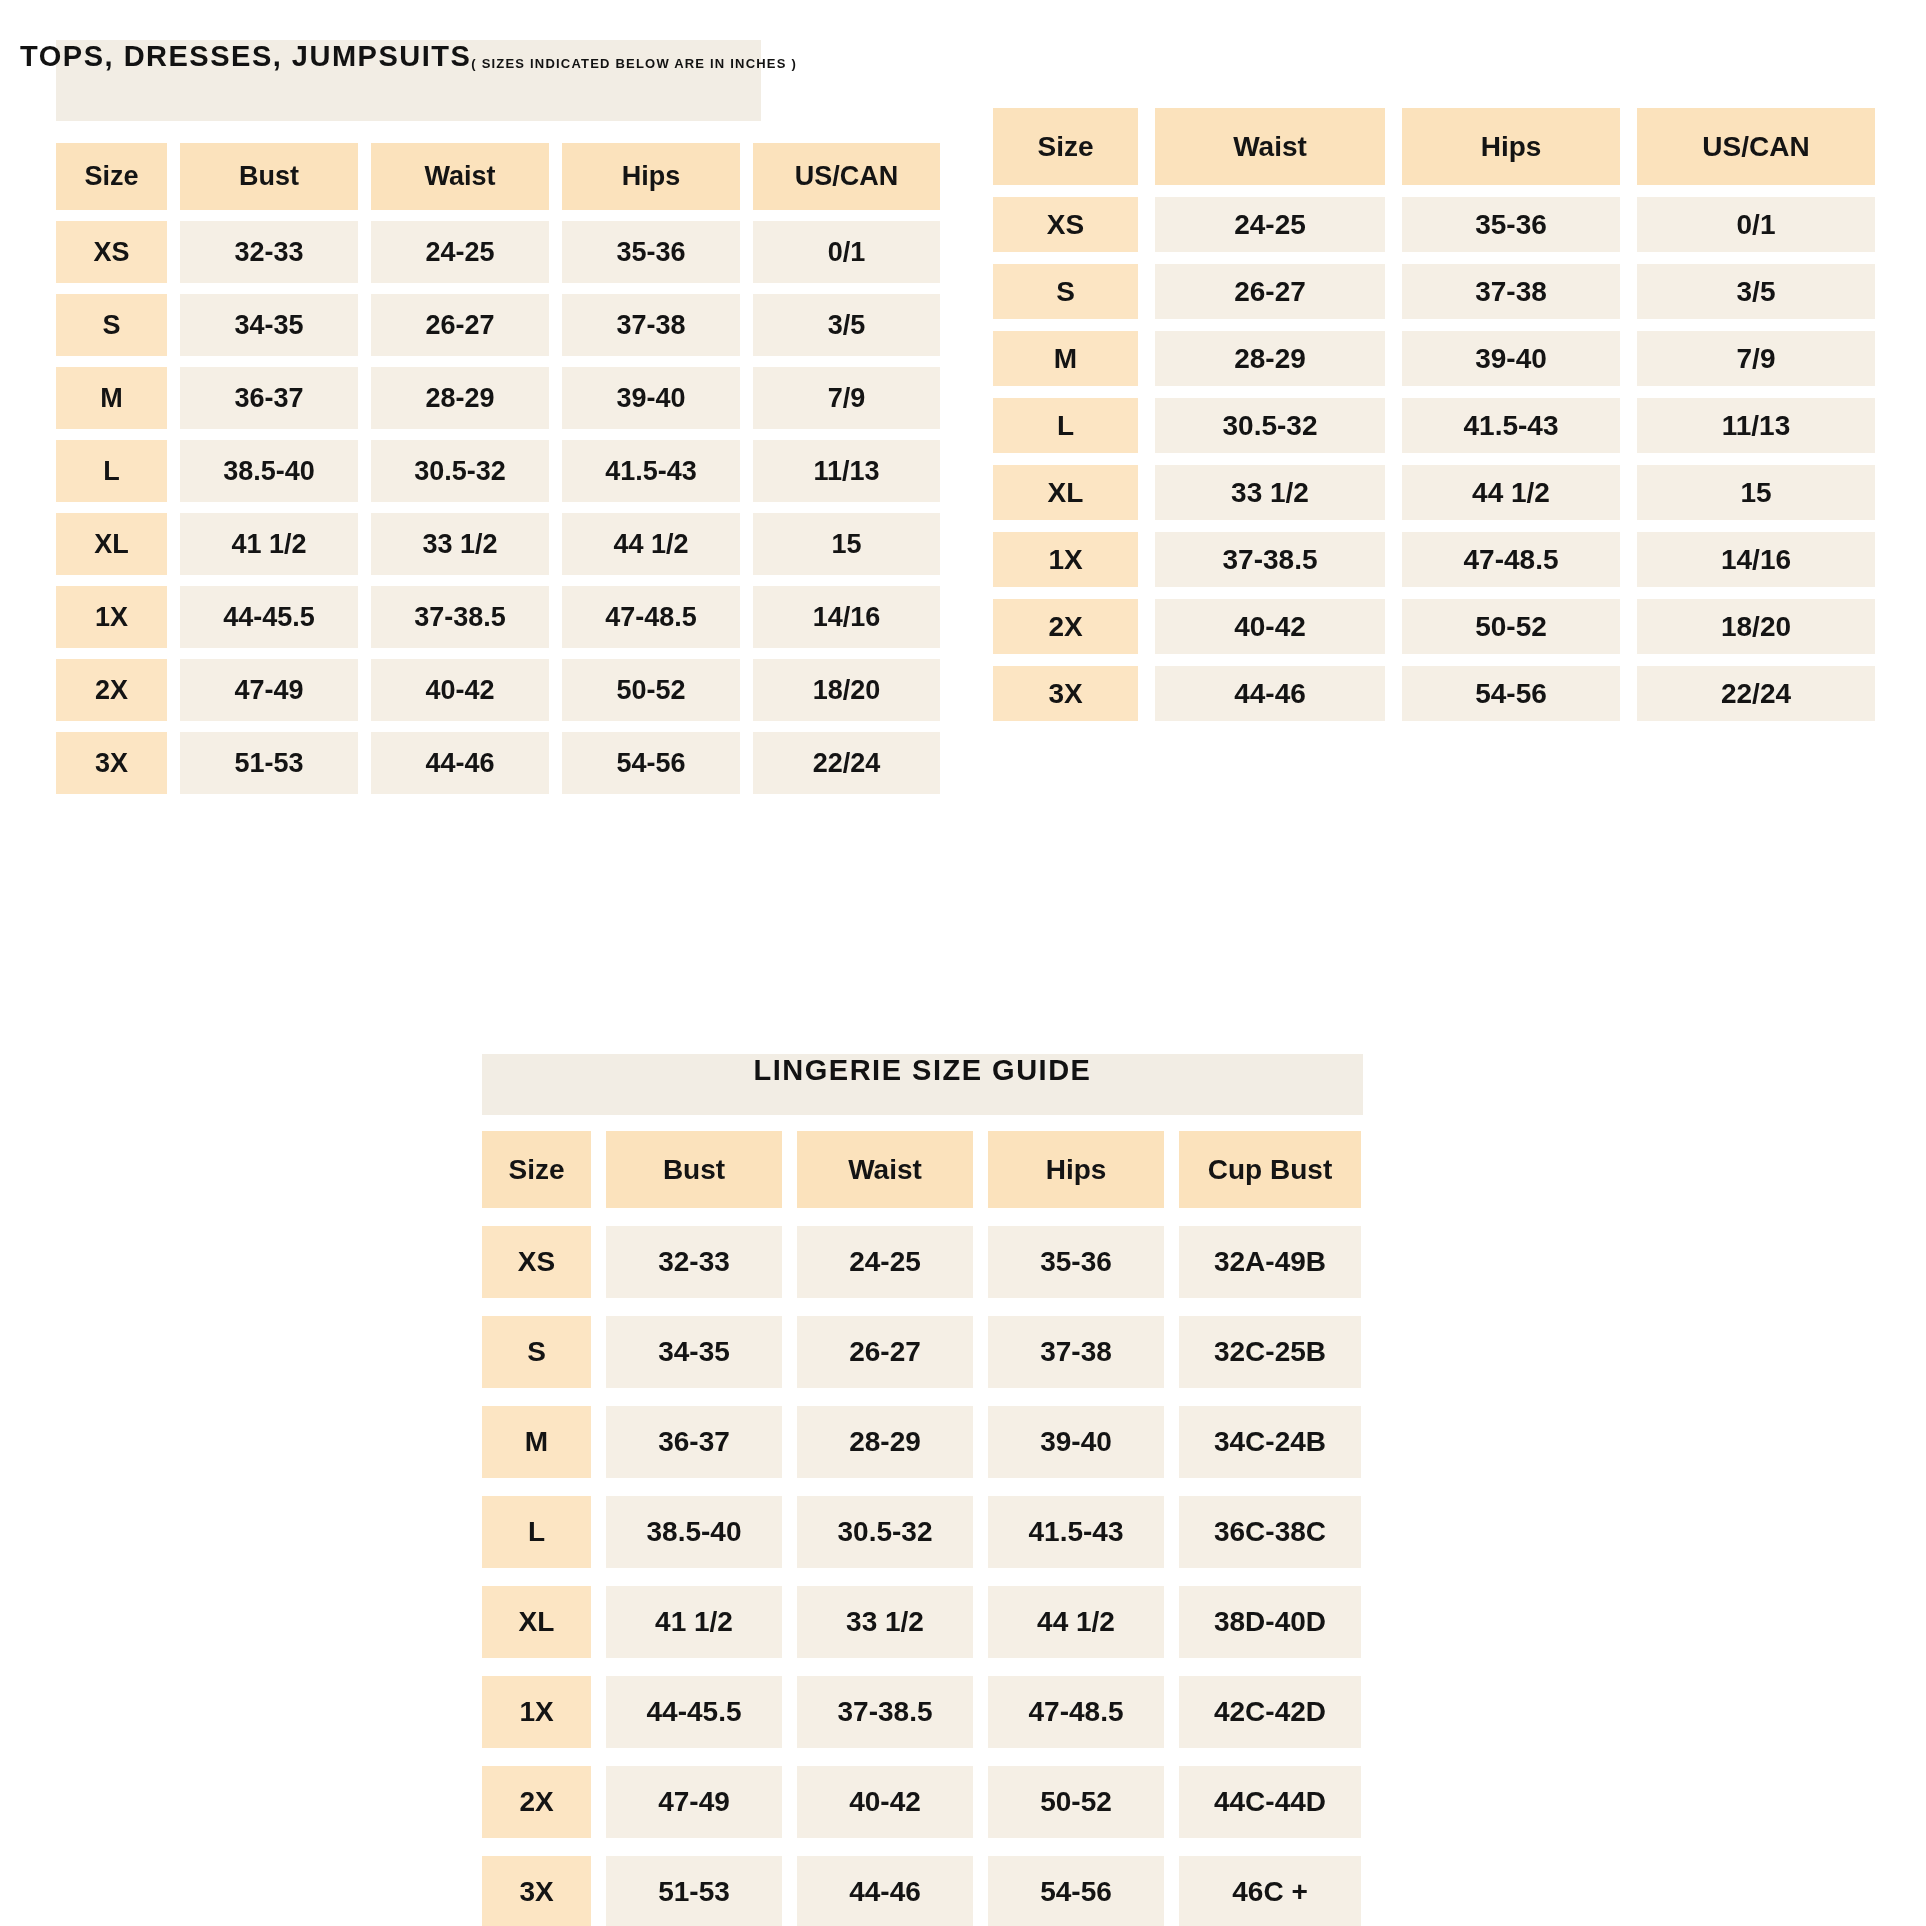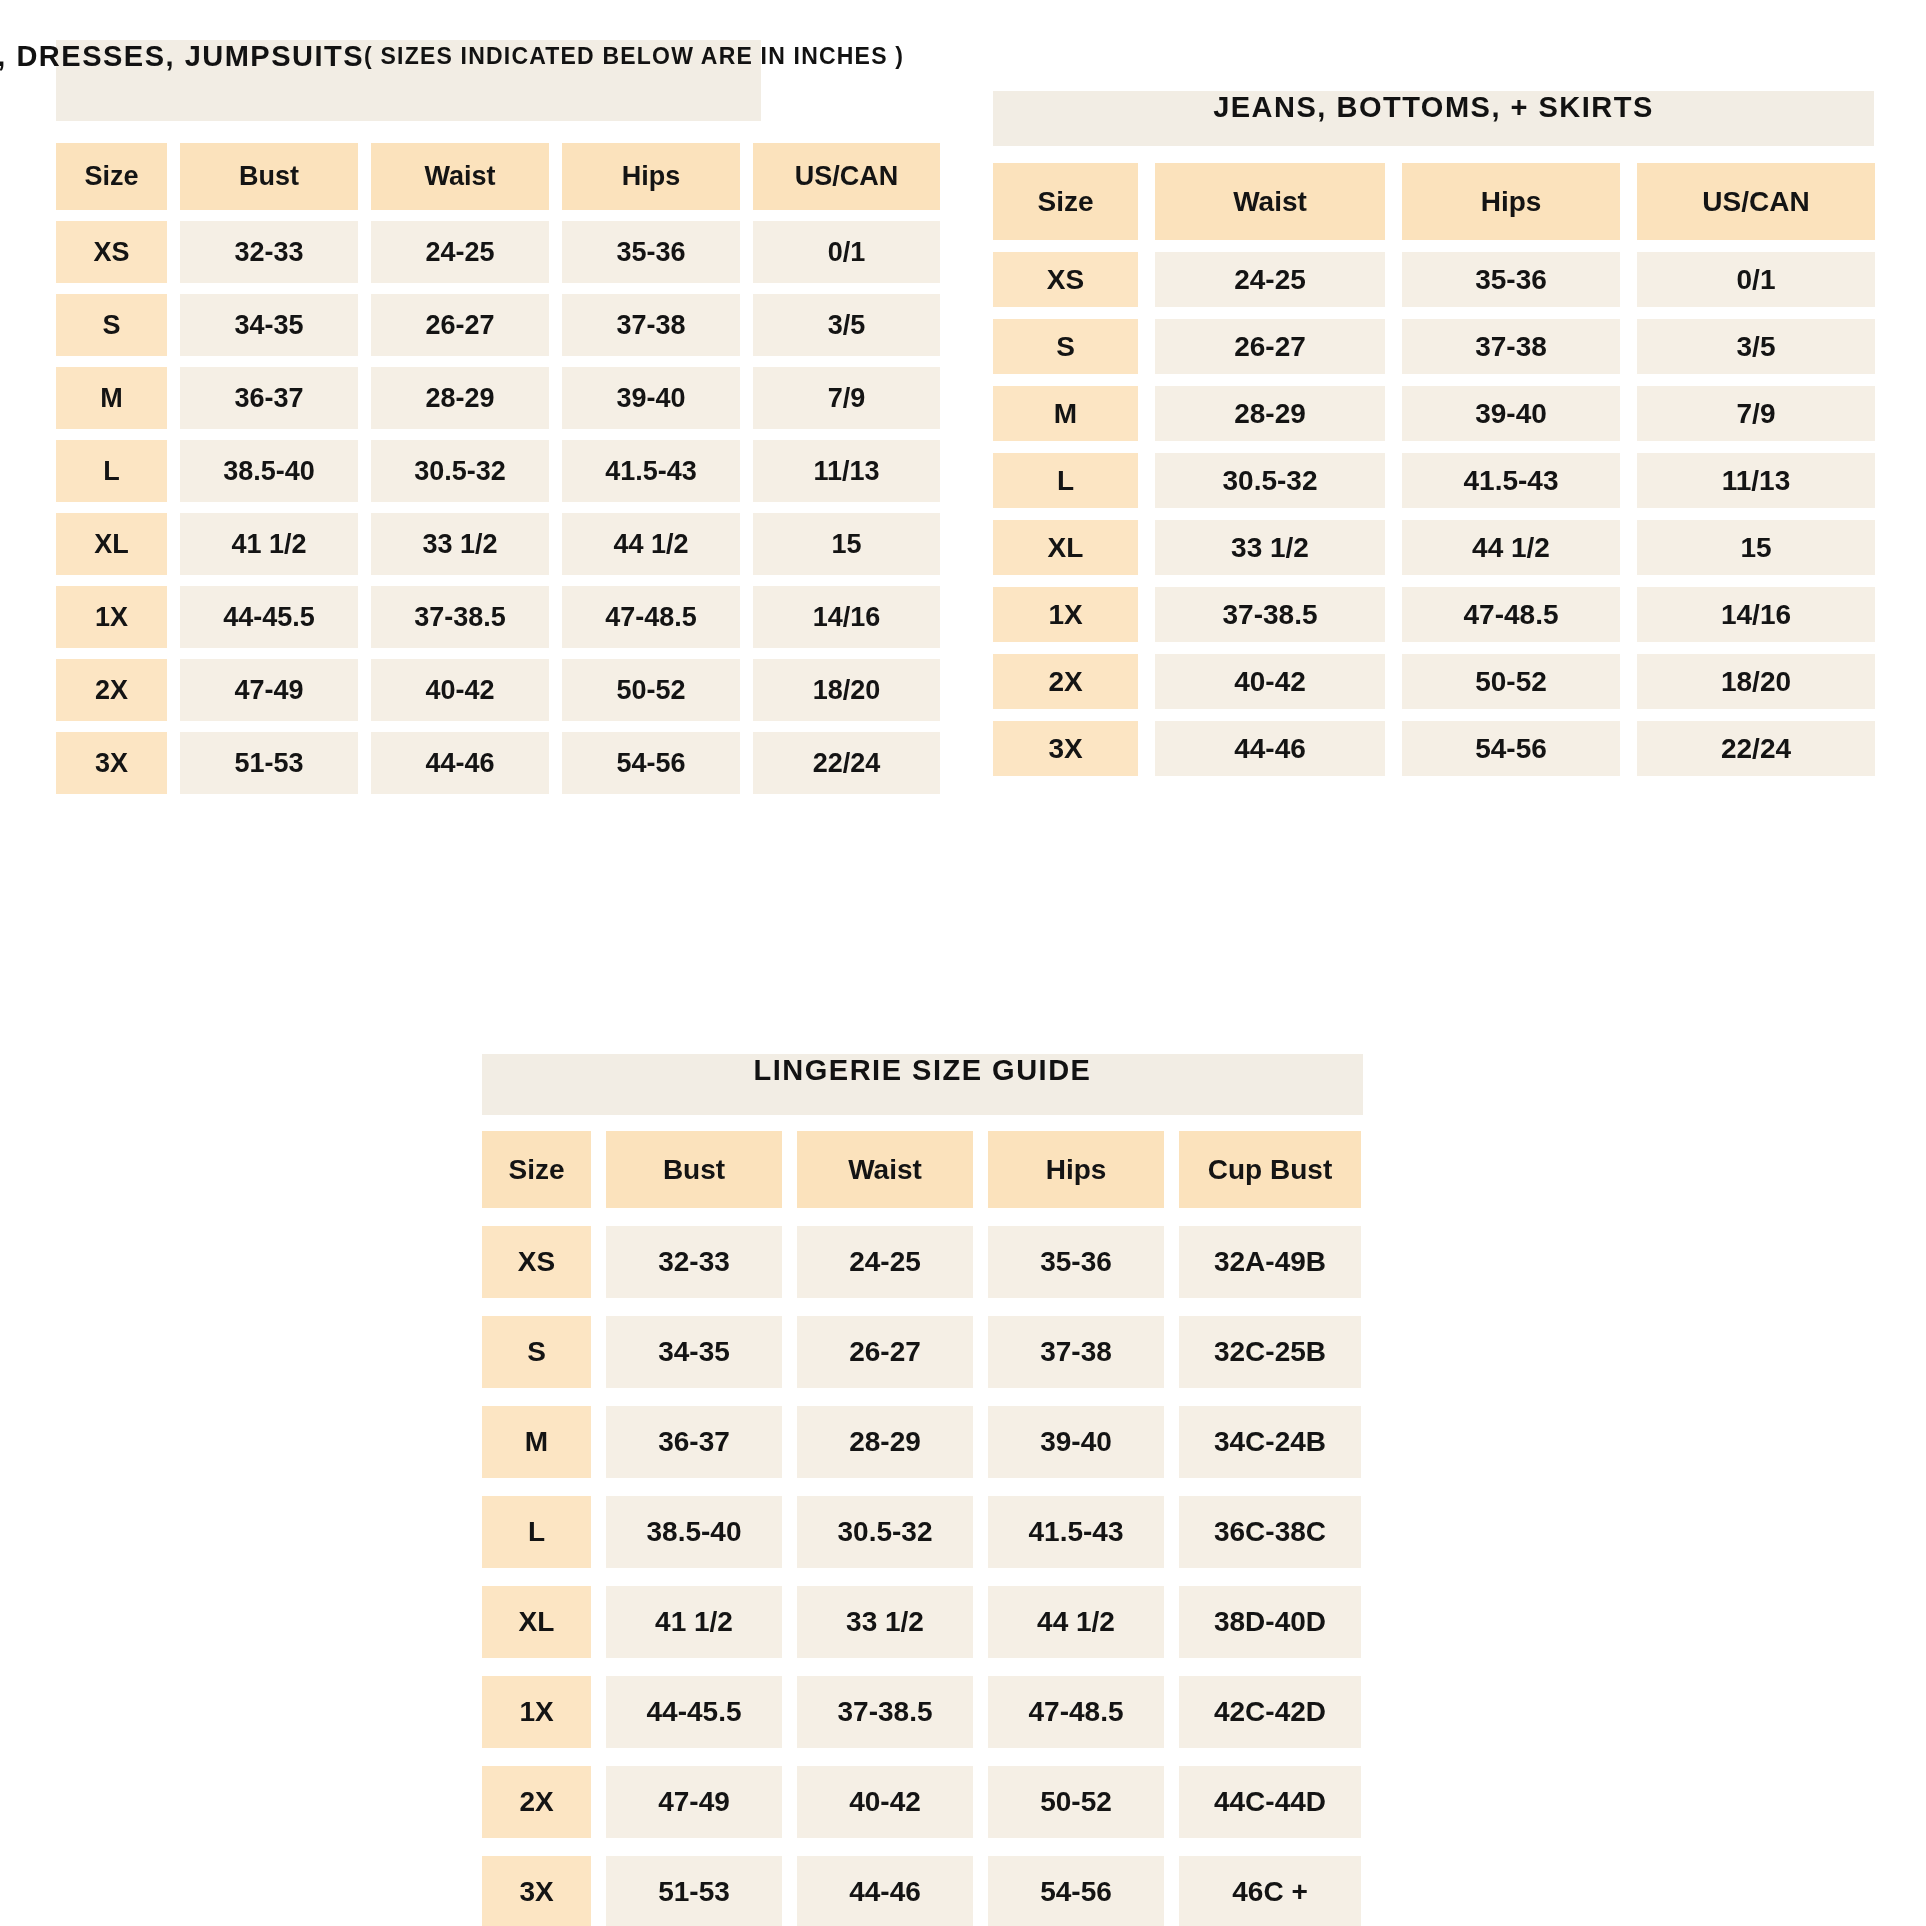--- a/index.html
+++ b/index.html
@@ -15,22 +15,22 @@
   .band{
     background:#f2ede4;
     display:flex;flex-direction:row;justify-content:center;
     padding:0 24px;box-sizing:border-box;
   }
   .band-title{
     font-weight:bold;font-size:29px;letter-spacing:1.5px;
     color:#121212;white-space:nowrap;
   }
   .band-subtitle{
-    font-weight:bold;font-size:23px;letter-spacing:1.2px;
-    color:#121212;white-space:nowrap;margin-top:3px;
+    font-weight:bold;font-size:13px;letter-spacing:1.2px;
+    color:#121212;white-space:nowrap;margin-top:16px;
   }
   .band-subtitle:empty{display:none;}
   .grid{display:grid;}
   .cell{
     display:flex;align-items:center;justify-content:center;
     font-weight:bold;text-align:center;
   }
   .hdr-cell{background:#fbe2bc;font-size:27px;}
   .size-cell{background:#fce5c3;font-size:27px;}
   .val-cell{background:#f5efe5;font-size:27px;}
@@ -120,24 +120,20 @@
         <div class="cell val-cell">18/20</div>
         <div class="cell size-cell">3X</div>
         <div class="cell val-cell">51-53</div>
         <div class="cell val-cell">44-46</div>
         <div class="cell val-cell">54-56</div>
         <div class="cell val-cell">22/24</div>
       </div>
   </section>
 
   <section class="size-table" id="table-1">
-    <div class="band">
-      <div class="band-title">JEANS, BOTTOMS, + SKIRTS</div>
-
-    </div>
     <div class="grid">
         <div class="cell hdr-cell">Size</div>
         <div class="cell hdr-cell">Waist</div>
         <div class="cell hdr-cell">Hips</div>
         <div class="cell hdr-cell">US/CAN</div>
         <div class="cell size-cell">XS</div>
         <div class="cell val-cell">24-25</div>
         <div class="cell val-cell">35-36</div>
         <div class="cell val-cell">0/1</div>
         <div class="cell size-cell">S</div>

